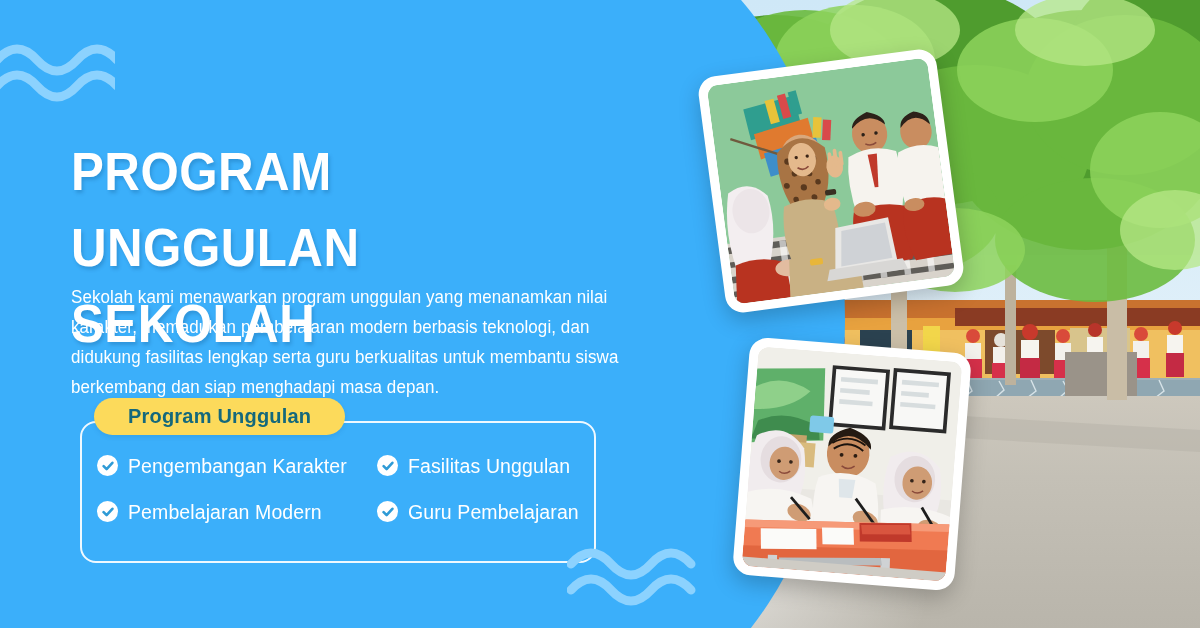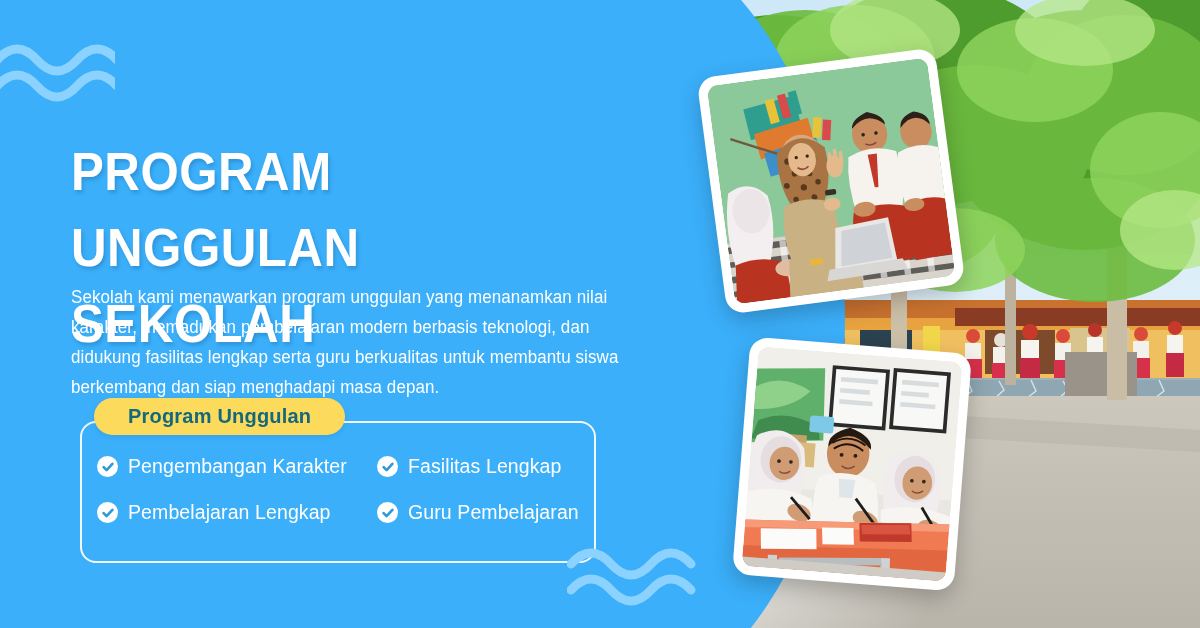--- a/index.html
+++ b/index.html
@@ -102,21 +102,21 @@
     letter-spacing:0.2px;
     line-height:1;
     box-shadow:0 2px 5px rgba(0,60,110,0.10);
   }
   .feat-grid{
     position:absolute;left:88px;top:455px;width:500px;
     display:grid;
     grid-template-columns:280px 220px;
     grid-row-gap:23px;
   }
-  .feat-item{display:flex;align-items:center;gap:10px;}
+  .feat-item{display:flex;align-items:flex-start;gap:10px;}
   .feat-item .label{
     color:#ffffff;
     font-family:"Liberation Sans Narrow","Liberation Sans",sans-serif;
     font-size:19.5px;
     letter-spacing:0.1px;
     white-space:nowrap;
   }
   .check{
     width:21px;height:21px;flex:0 0 21px;border-radius:50%;
     background:#ffffff;display:flex;align-items:center;justify-content:center;
@@ -502,30 +502,30 @@
         </span>
         <span class="label">Pengembangan Karakter</span>
       </div>
 
       <div class="feat-item">
         <span class="check">
           <svg width="14" height="14" viewBox="0 0 14 14">
               <path d="M2.6 7.2 L5.6 10.2 L11.4 3.8" stroke="#2F9BD6" stroke-width="2.6" fill="none" stroke-linecap="round" stroke-linejoin="round"></path>
             </svg>
         </span>
-        <span class="label">Fasilitas Lengkap</span>
+        <span class="label">Fasilitas Unggulan</span>
       </div>
 
       <div class="feat-item">
         <span class="check">
           <svg width="14" height="14" viewBox="0 0 14 14">
               <path d="M2.6 7.2 L5.6 10.2 L11.4 3.8" stroke="#2F9BD6" stroke-width="2.6" fill="none" stroke-linecap="round" stroke-linejoin="round"></path>
             </svg>
         </span>
-        <span class="label">Pembelajaran Lengkap</span>
+        <span class="label">Pembelajaran Modern</span>
       </div>
 
       <div class="feat-item">
         <span class="check">
           <svg width="14" height="14" viewBox="0 0 14 14">
               <path d="M2.6 7.2 L5.6 10.2 L11.4 3.8" stroke="#2F9BD6" stroke-width="2.6" fill="none" stroke-linecap="round" stroke-linejoin="round"></path>
             </svg>
         </span>
         <span class="label">Guru Pembelajaran</span>
       </div>

